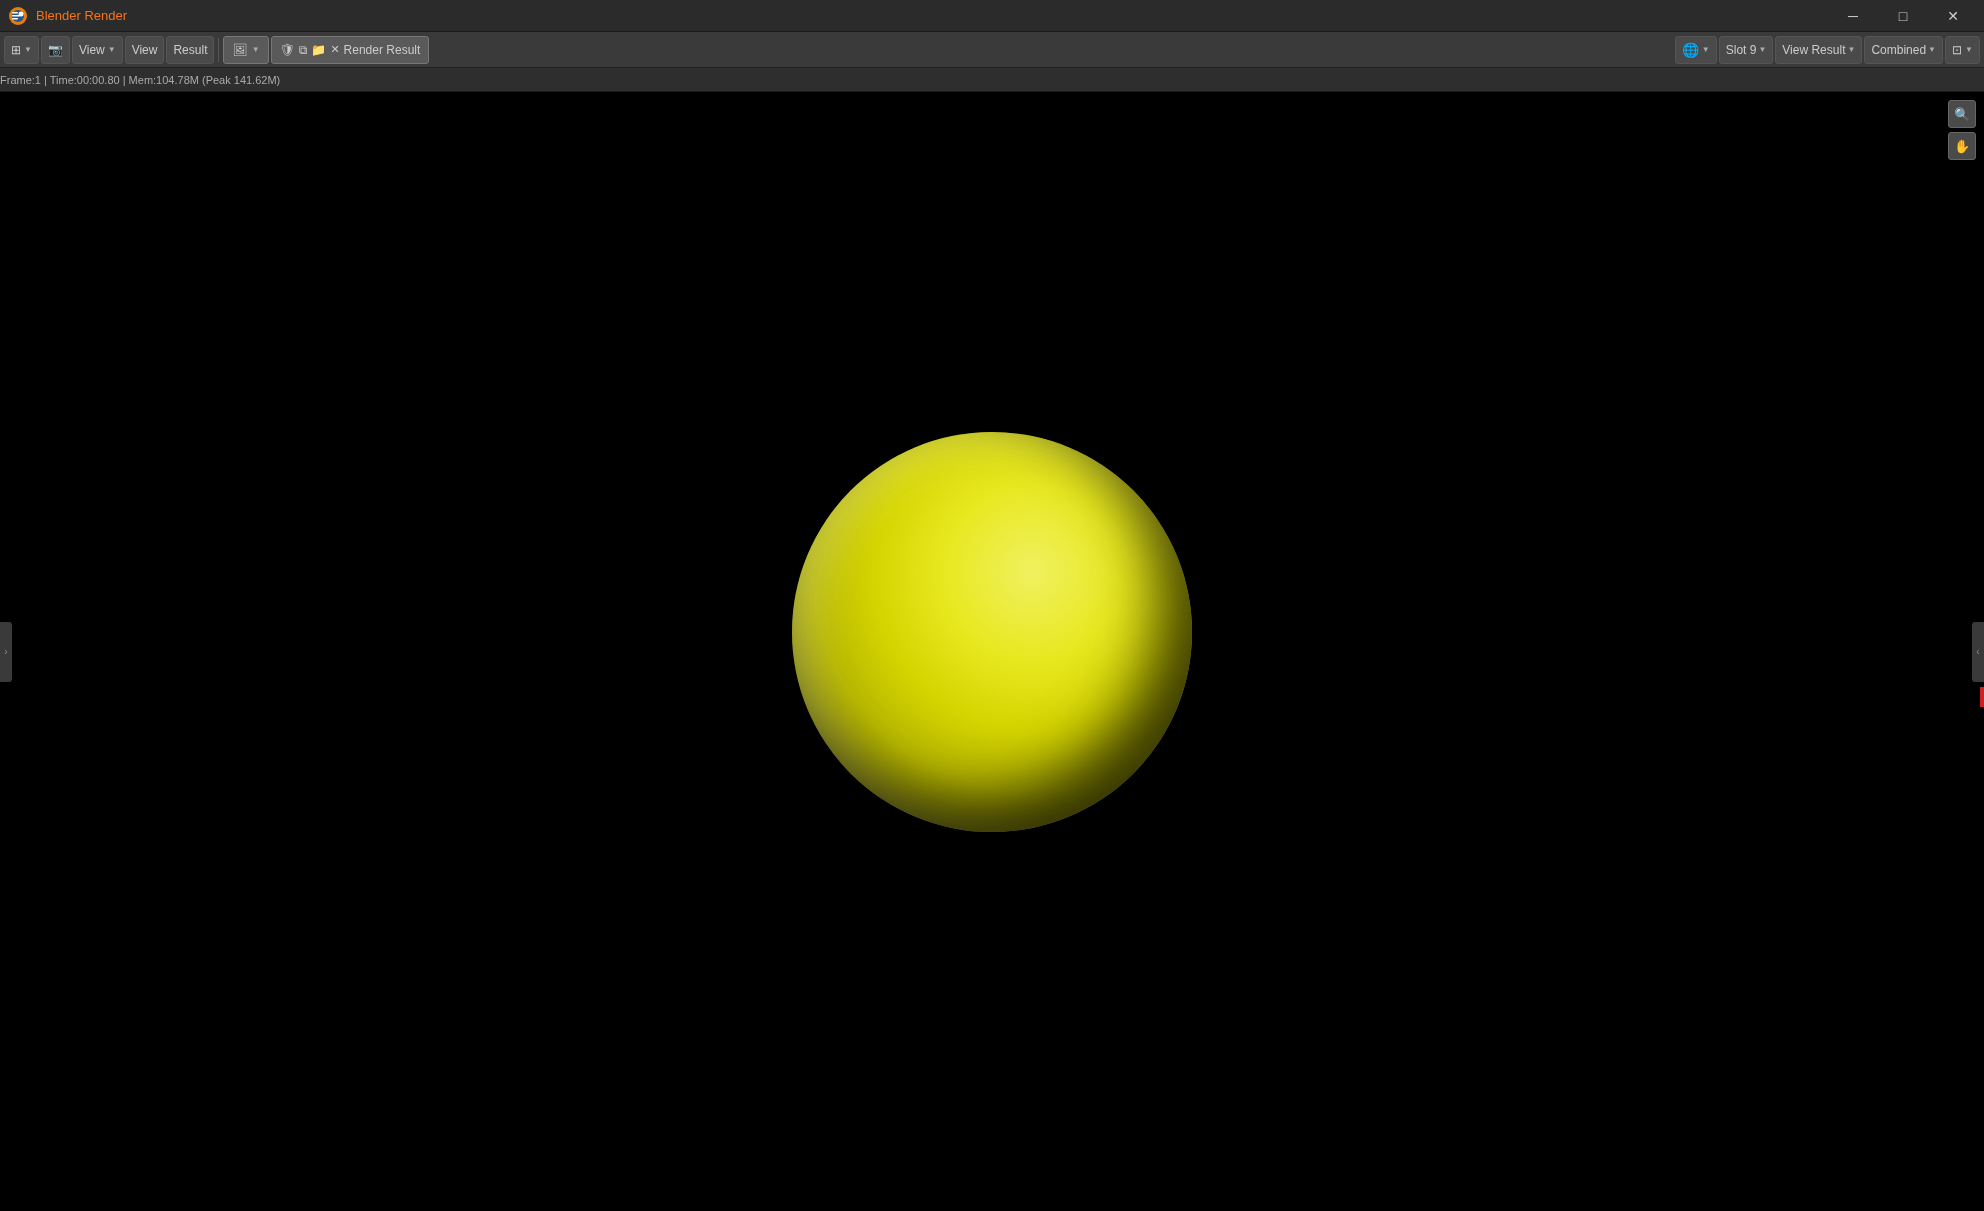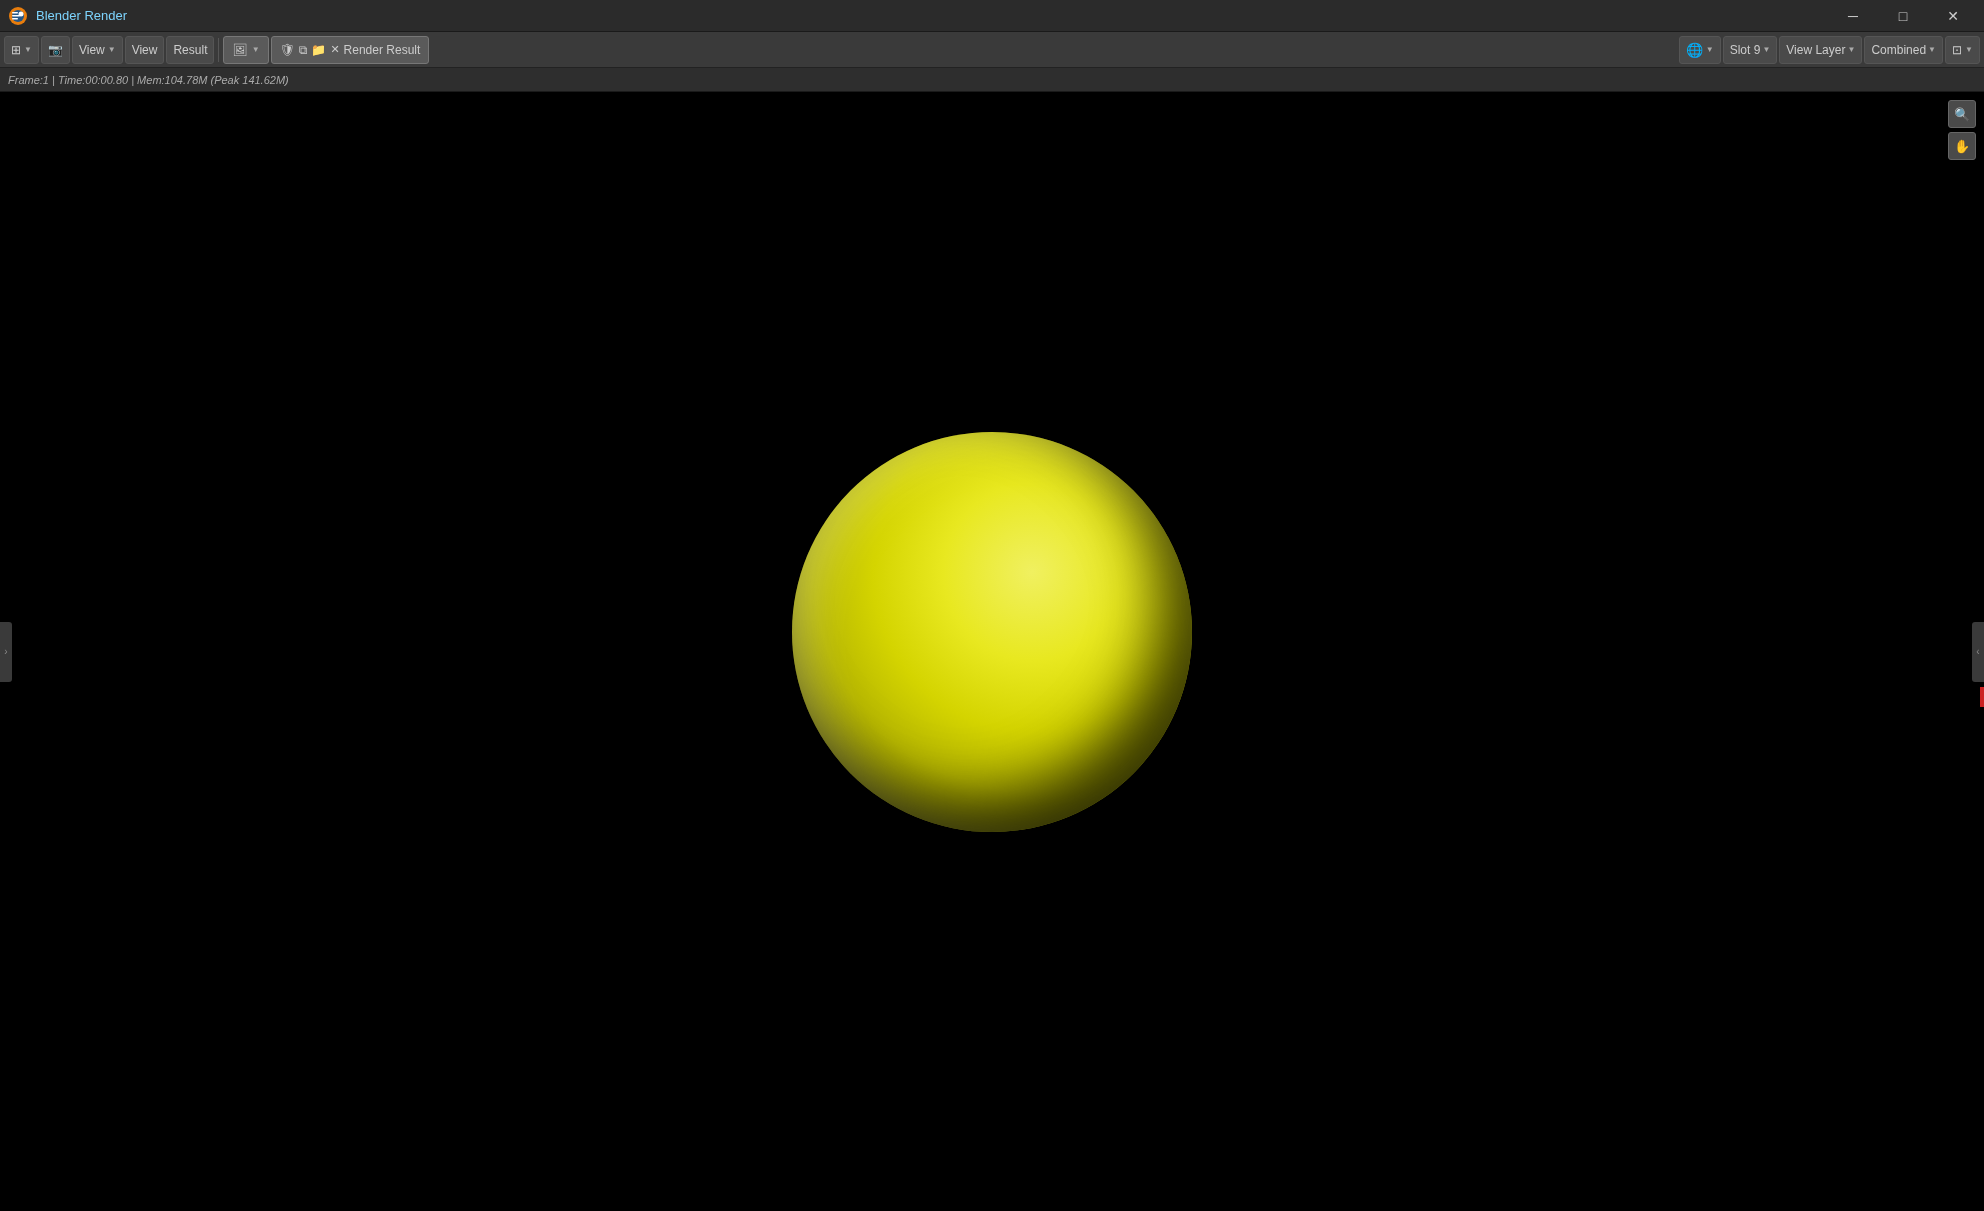--- a/index.html
+++ b/index.html
@@ -25,21 +25,21 @@
       position: relative;
     }
     #titlebar-logo {
       width: 20px;
       height: 20px;
       margin-right: 8px;
       flex-shrink: 0;
     }
     #titlebar-title {
       font-size: 13px;
-      color: #7dd3fc;
+      color: #f97316;
       flex: 1;
     }
     #titlebar-controls {
       display: flex;
       gap: 4px;
     }
     .win-btn {
       width: 46px;
       height: 32px;
       display: flex;
@@ -120,23 +120,22 @@
     }
     .caret { font-size: 8px; color: #aaa; }
 
     
     #statusbar {
       width: 100%;
       height: 24px;
       background: #2e2e2e;
       display: flex;
       align-items: center;
-      padding: 0 8px;
+      padding: 0 0;
       border-bottom: 1px solid #1a1a1a;
-      font-style: italic;
     }
     #statusbar span {
       font-size: 11px;
       color: #aaa;
     }
 
     
     #render-area {
       width: 100%;
       height: calc(1211px - 32px - 36px - 24px);
@@ -311,21 +310,21 @@
     <span style="color:#4a9eff; font-size:14px;">🌐</span>
     <span class="caret">▼</span>
   </button>
 
   <button class="dropdown-btn">
     <span>Slot 9</span>
     <span class="caret">▼</span>
   </button>
 
   <button class="dropdown-btn">
-    <span>View Layer</span>
+    <span>View Result</span>
     <span class="caret">▼</span>
   </button>
 
   <button class="dropdown-btn">
     <span>Combined</span>
     <span class="caret">▼</span>
   </button>
 
   <button class="toolbar-btn">
     <span>⊡</span>

